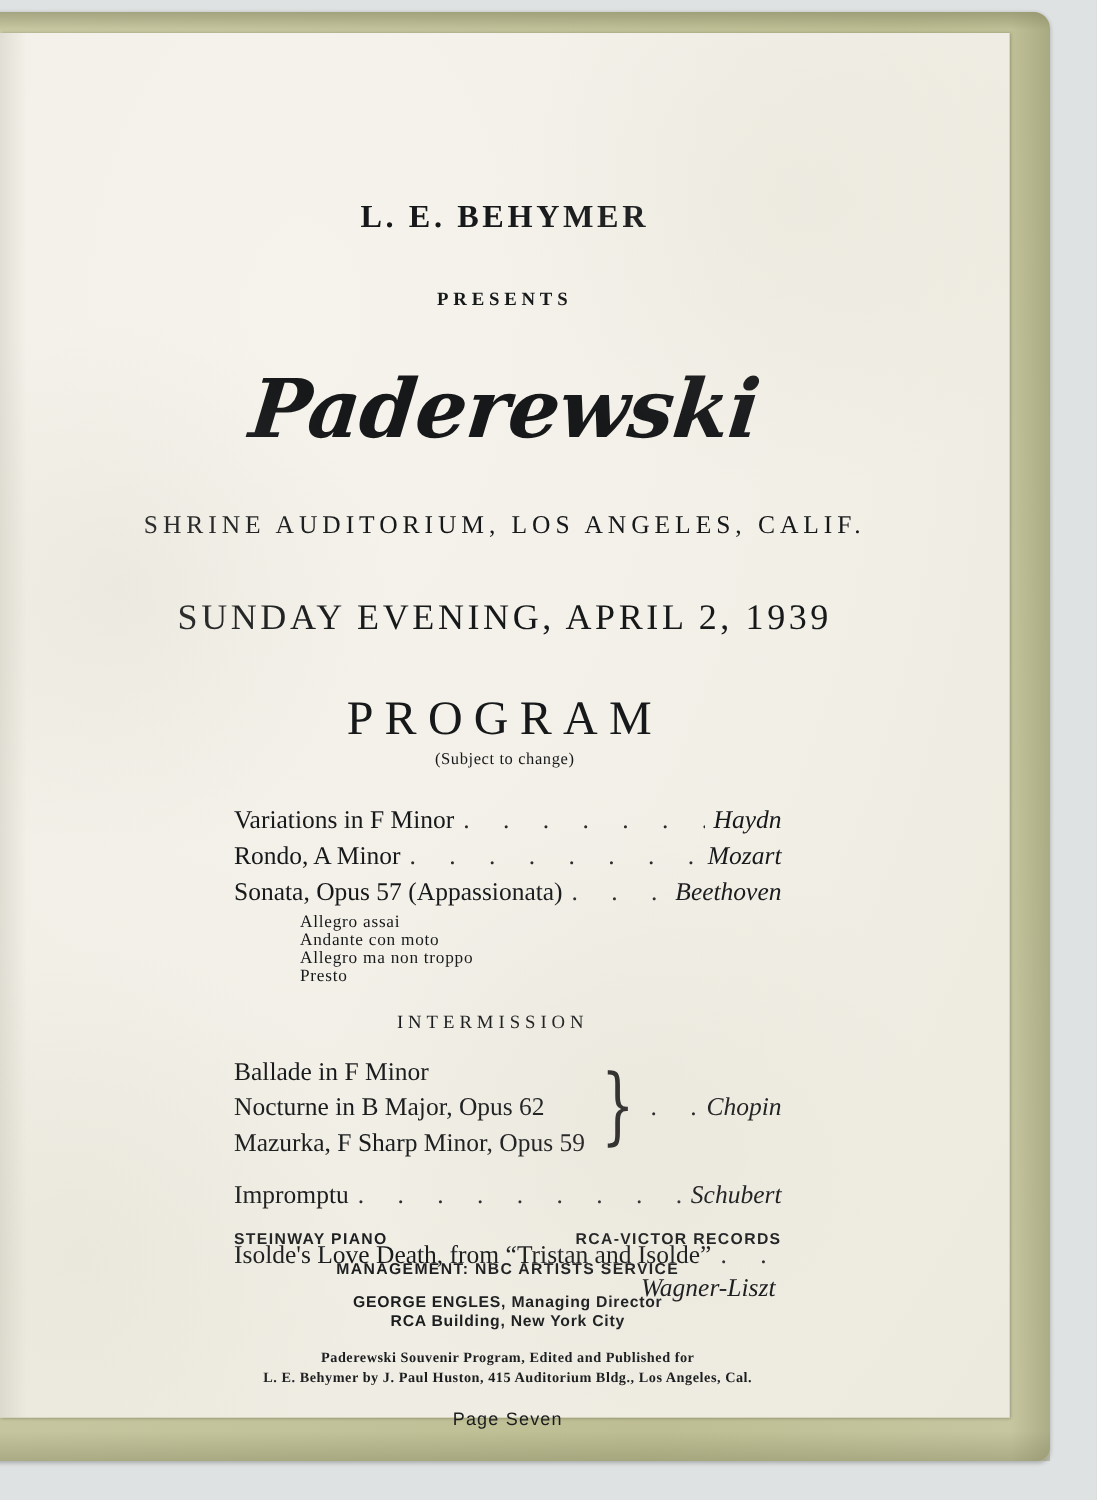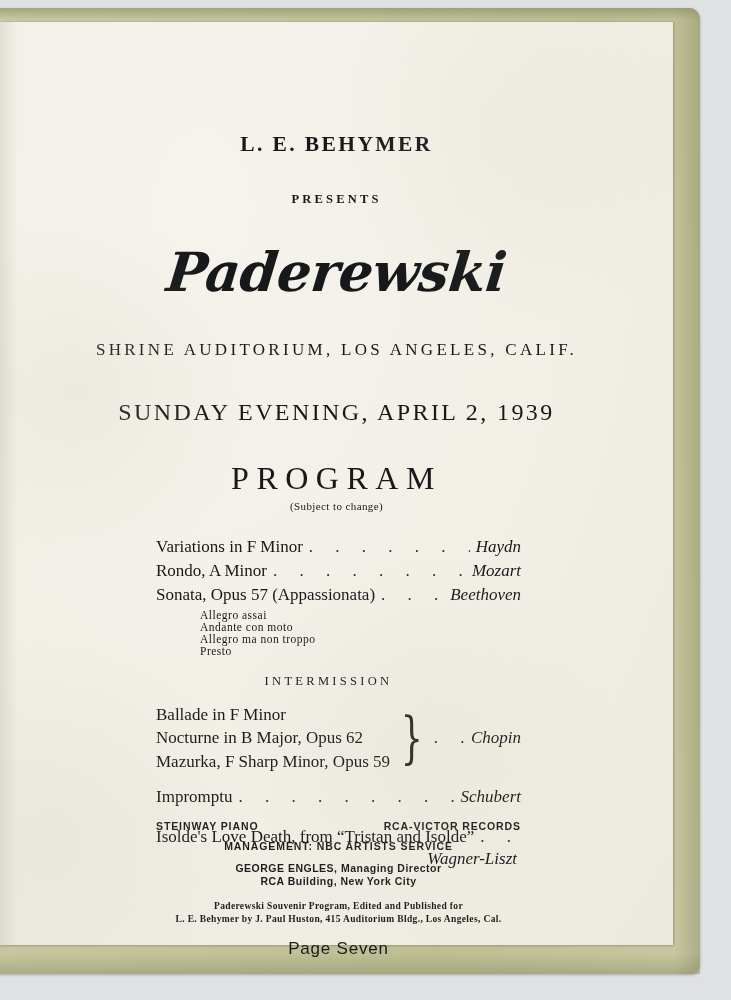--- a/index.html
+++ b/index.html
@@ -292,21 +292,21 @@
     font-family: "Liberation Serif", serif;
     font-weight: bold;
     font-size: 9.5px;
     letter-spacing: 0.35px;
     line-height: 12.5px;
   }
   .pagenum {
     margin-top: 14px;
     text-align: center;
     font-family: "Liberation Sans", sans-serif;
-    font-size: 17px;
+    font-size: 12px;
     letter-spacing: 0.8px;
   }
 </style>
 </head>
 <body>
 
 <div id="scan">
 
   <div id="cover">
     <div id="cover-edge-top"></div>

